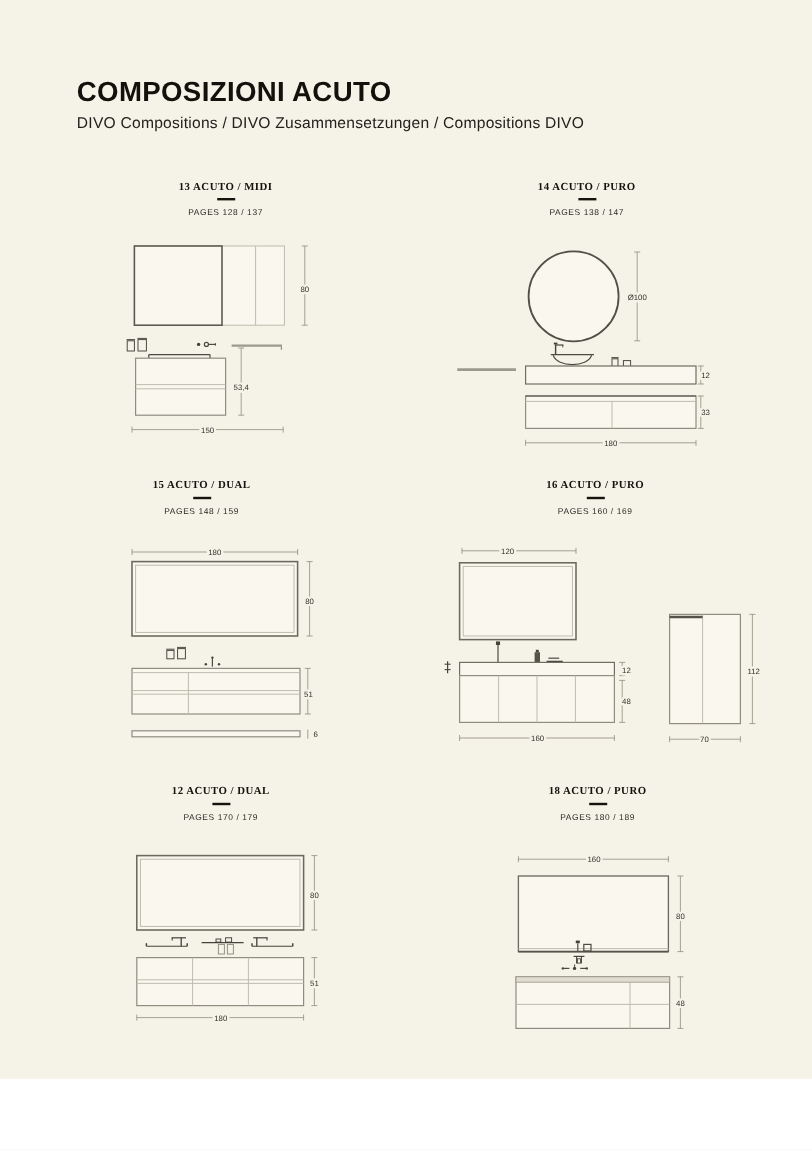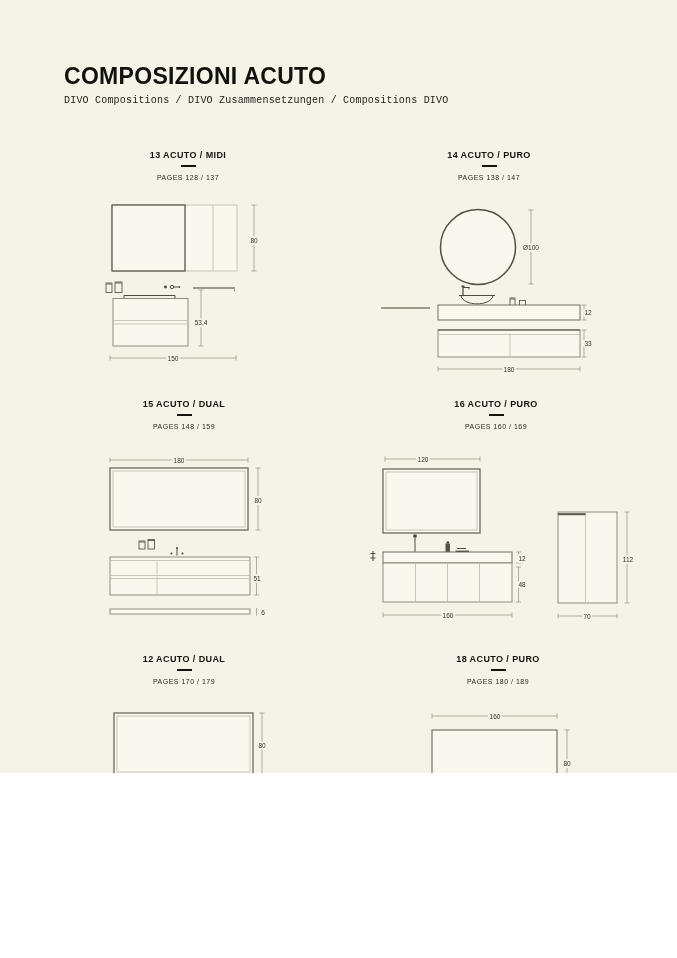--- a/index.html
+++ b/index.html
@@ -1,37 +1,37 @@
 <!DOCTYPE html>
 <html><head>
 <meta charset="utf-8">
 <style>
   html,body{margin:0;padding:0;}
   .page{
     position:relative;
-    width:677px;height:773px;
+    width:677px;height:899px;
     background:#f5f2e8;
     font-family:"Liberation Sans",sans-serif;
     color:#16150f;
     overflow:hidden;
   }
   .page-title{
     position:absolute;left:64px;top:63px;
     font-size:23px;font-weight:bold;letter-spacing:.3px;
     color:#12110c;margin:0;
   }
   .page-subtitle{
     position:absolute;left:64px;top:95px;
-    font-size:10px;letter-spacing:.2px;color:#23221c;margin:0;font-family:Liberation Mono, monospace;
+    font-size:13px;letter-spacing:.2px;color:#23221c;margin:0;
   }
   .comp-head{
     position:absolute;width:160px;text-align:center;
   }
   .comp-title{
-    margin:0;font-size:9px;font-weight:bold;letter-spacing:.4px;color:#14130e;
+    margin:0;font-size:9px;font-weight:bold;letter-spacing:.4px;color:#14130e;font-family:Liberation Serif, serif;
   }
   .comp-rule{
     width:15px;height:2px;background:#14130e;margin:5px auto 0 auto;
   }
   .comp-pages{
     margin:7px 0 0 0;font-size:7px;letter-spacing:.5px;color:#2a2923;
   }
   .diagram{position:absolute;}
   .page-number{
     position:absolute;left:63px;top:901px;font-size:14px;color:#1c1b15;
@@ -60,21 +60,21 @@
   <div class="comp-head" style="left:108px;top:150px;">
     <h3 class="comp-title">13 ACUTO / MIDI</h3>
     <div class="comp-rule"></div>
     <p class="comp-pages">PAGES 128 / 137</p>
   </div>
   <div class="comp-head" style="left:409px;top:150px;">
     <h3 class="comp-title">14 ACUTO / PURO</h3>
     <div class="comp-rule"></div>
     <p class="comp-pages">PAGES 138 / 147</p>
   </div>
-  <div class="comp-head" style="left:104px;top:399px;">
+  <div class="comp-head" style="left:88px;top:399px;">
     <h3 class="comp-title">15 ACUTO / DUAL</h3>
     <div class="comp-rule"></div>
     <p class="comp-pages">PAGES 148 / 159</p>
   </div>
   <div class="comp-head" style="left:416px;top:399px;">
     <h3 class="comp-title">16 ACUTO / PURO</h3>
     <div class="comp-rule"></div>
     <p class="comp-pages">PAGES 160 / 169</p>
   </div>
   <div class="comp-head" style="left:104px;top:654px;">

